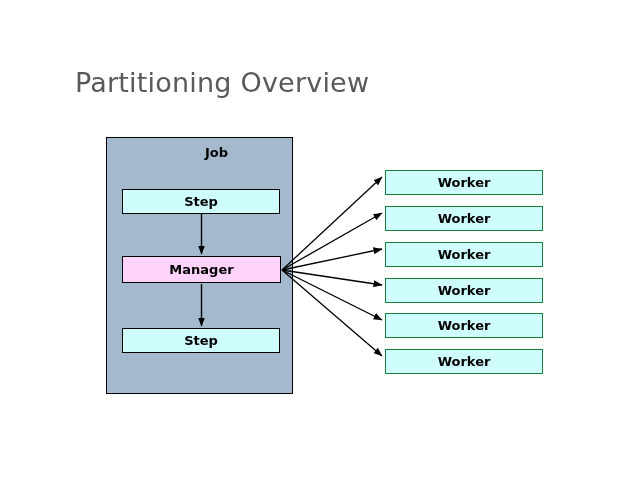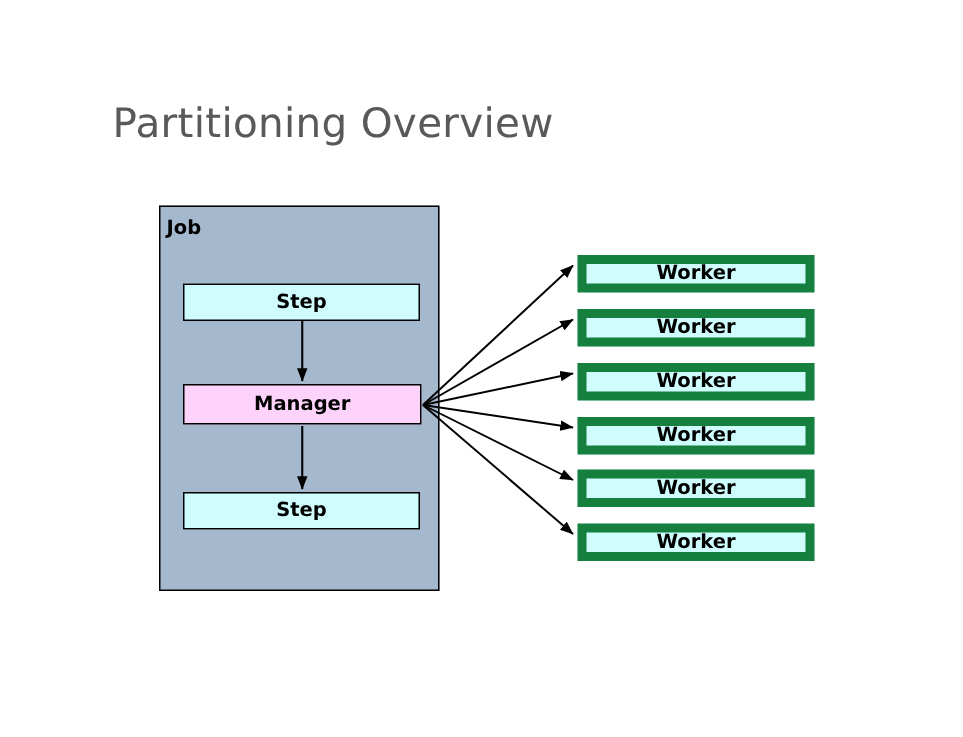--- a/index.html
+++ b/index.html
@@ -44,23 +44,24 @@
     left: 62px;
     top: 137px;
     width: 187px;
     height: 257px;
     background: #a4b8ce;
     border: 1px solid #000000;
     box-sizing: border-box;
   }
   .job-label {
     position: absolute;
-    left: 4px;
+    left: 16px;
     top: 7px;
     width: 187px;
+    text-align: center;
     font-family: "DejaVu Sans", sans-serif;
     font-size: 13px;
     font-weight: bold;
     color: #000000;
   }
 
   
   .node {
     position: absolute;
     box-sizing: border-box;
@@ -92,21 +93,21 @@
   #step-bottom { top: 328px; }
 
   
   .worker {
     position: absolute;
     left: 341px;
     width: 158px;
     height: 25px;
     box-sizing: border-box;
     background: #cffcfc;
-    border: 6px solid #15803d;
+    border: 1px solid #15803d;
     font-family: "DejaVu Sans", sans-serif;
     font-size: 13px;
     font-weight: bold;
     color: #000000;
     display: flex;
     align-items: center;
     justify-content: center;
     line-height: 1;
   }
 

